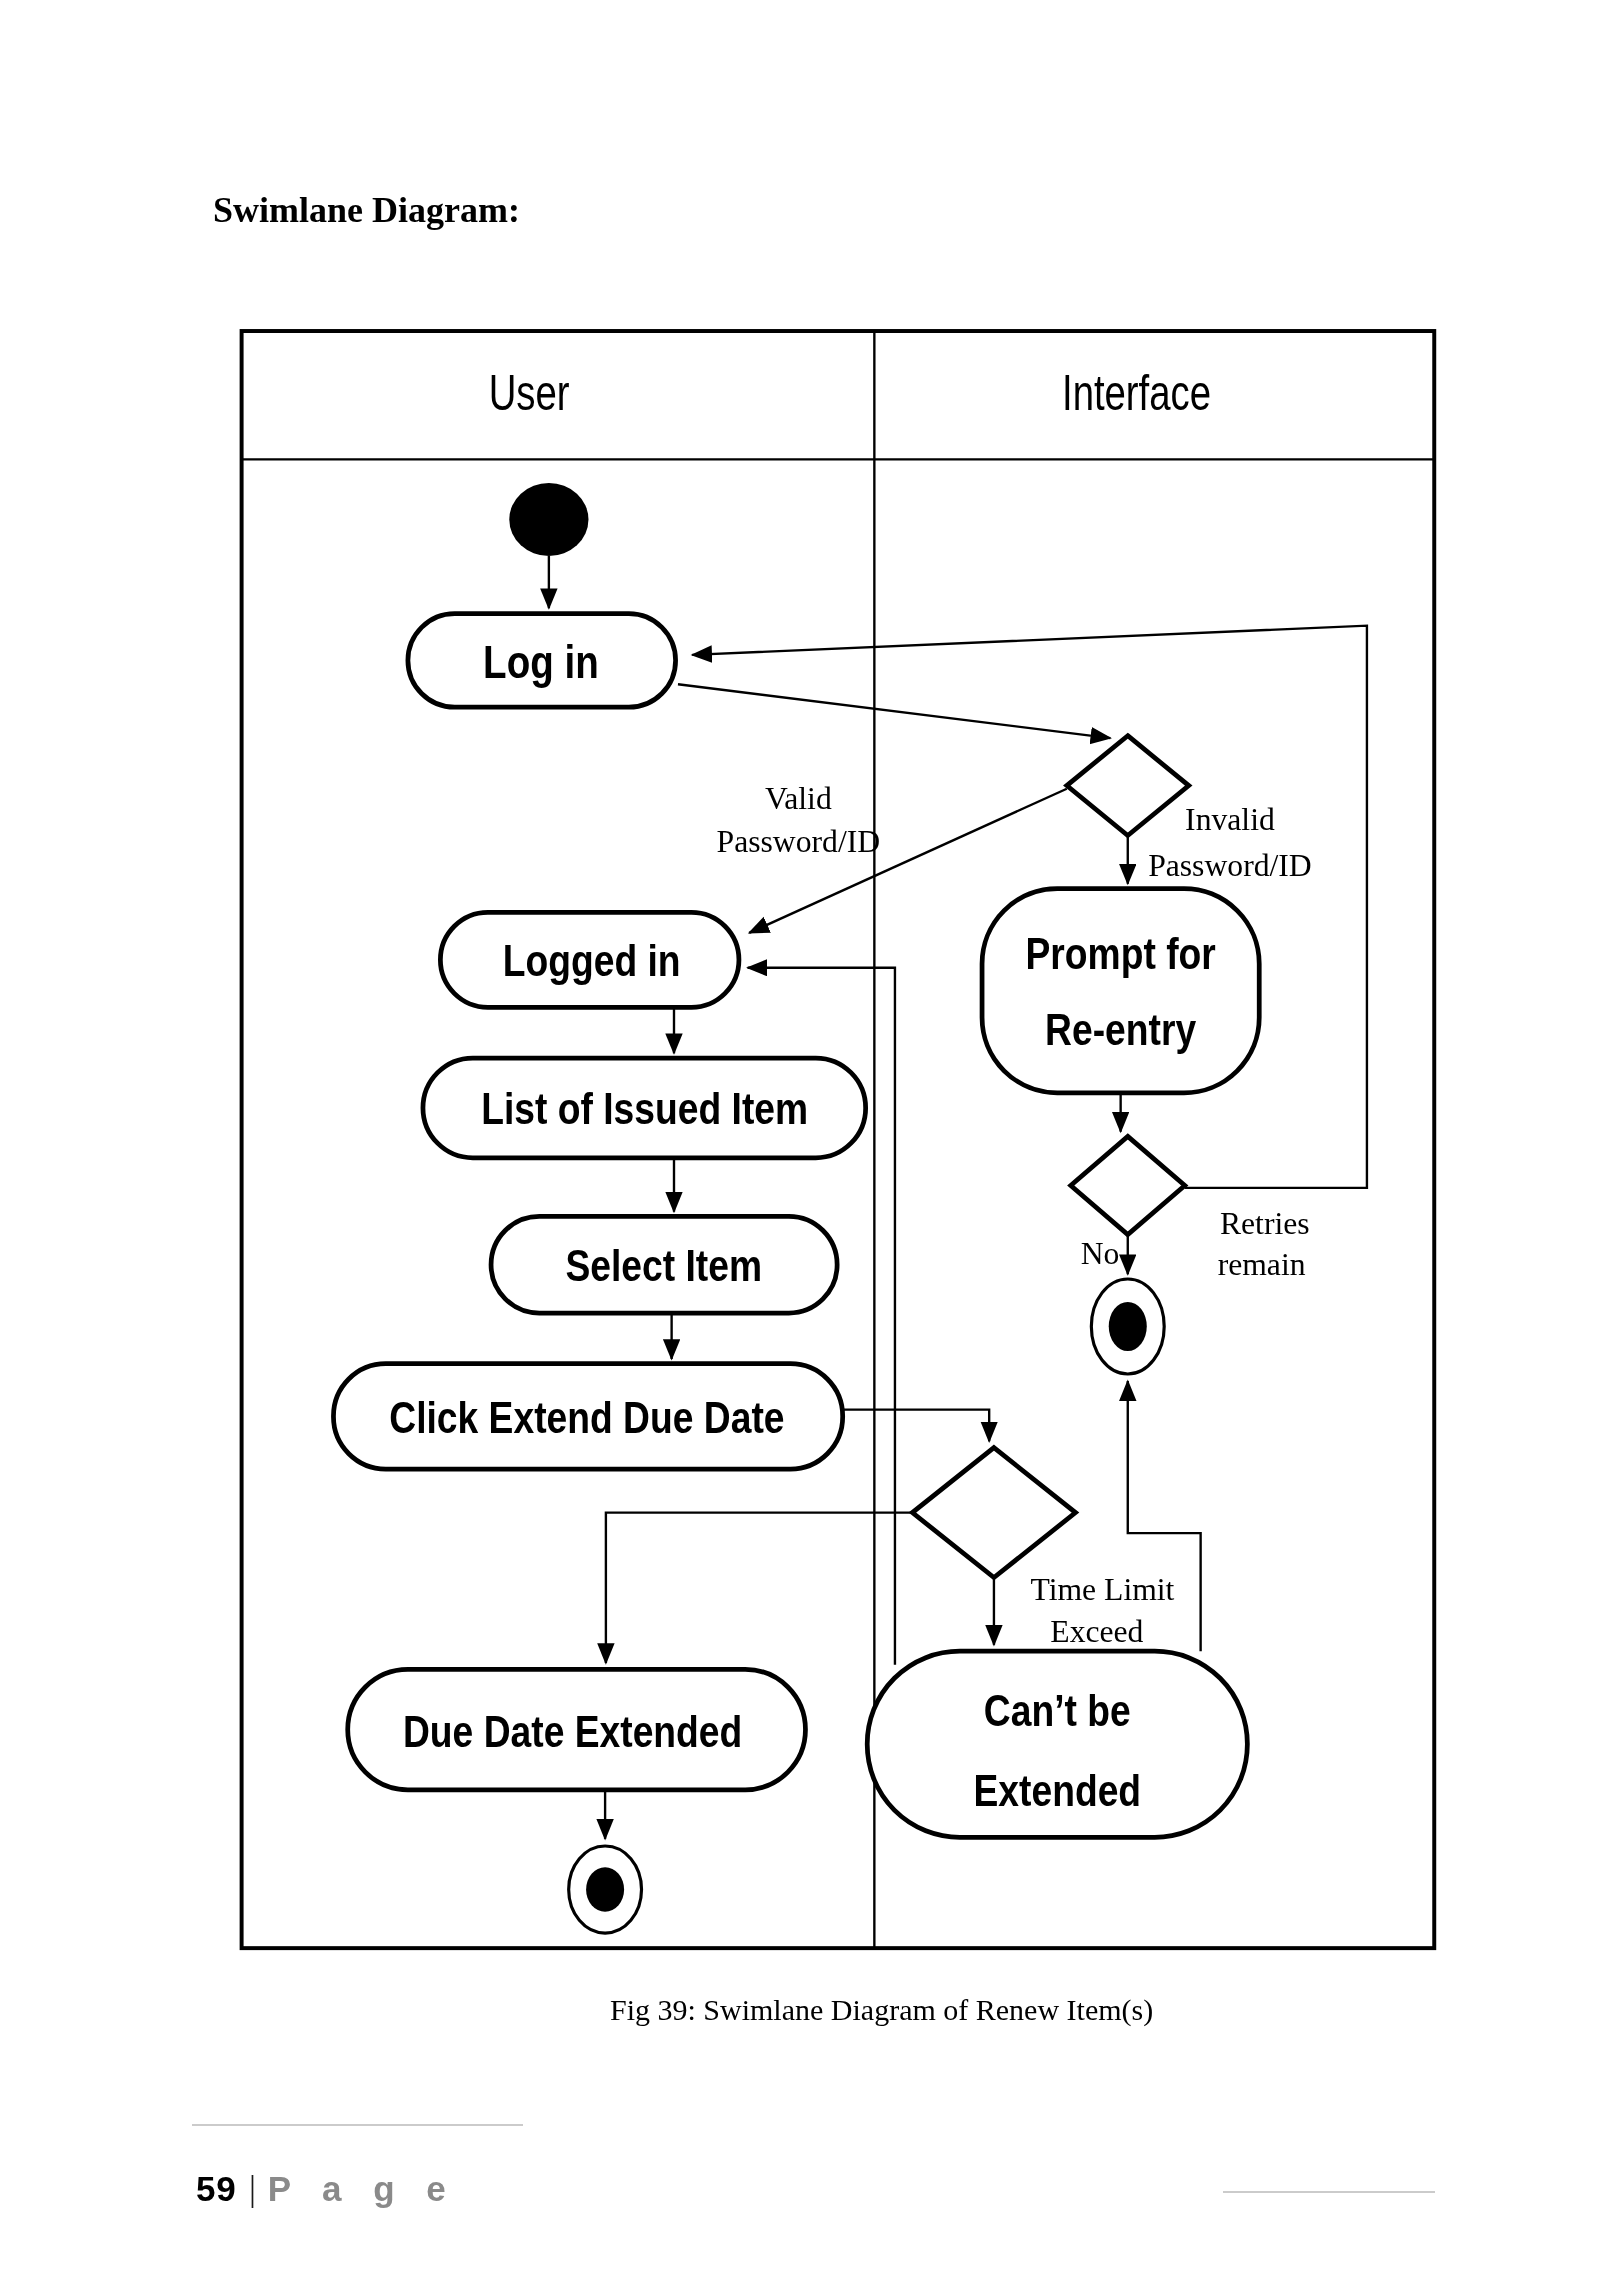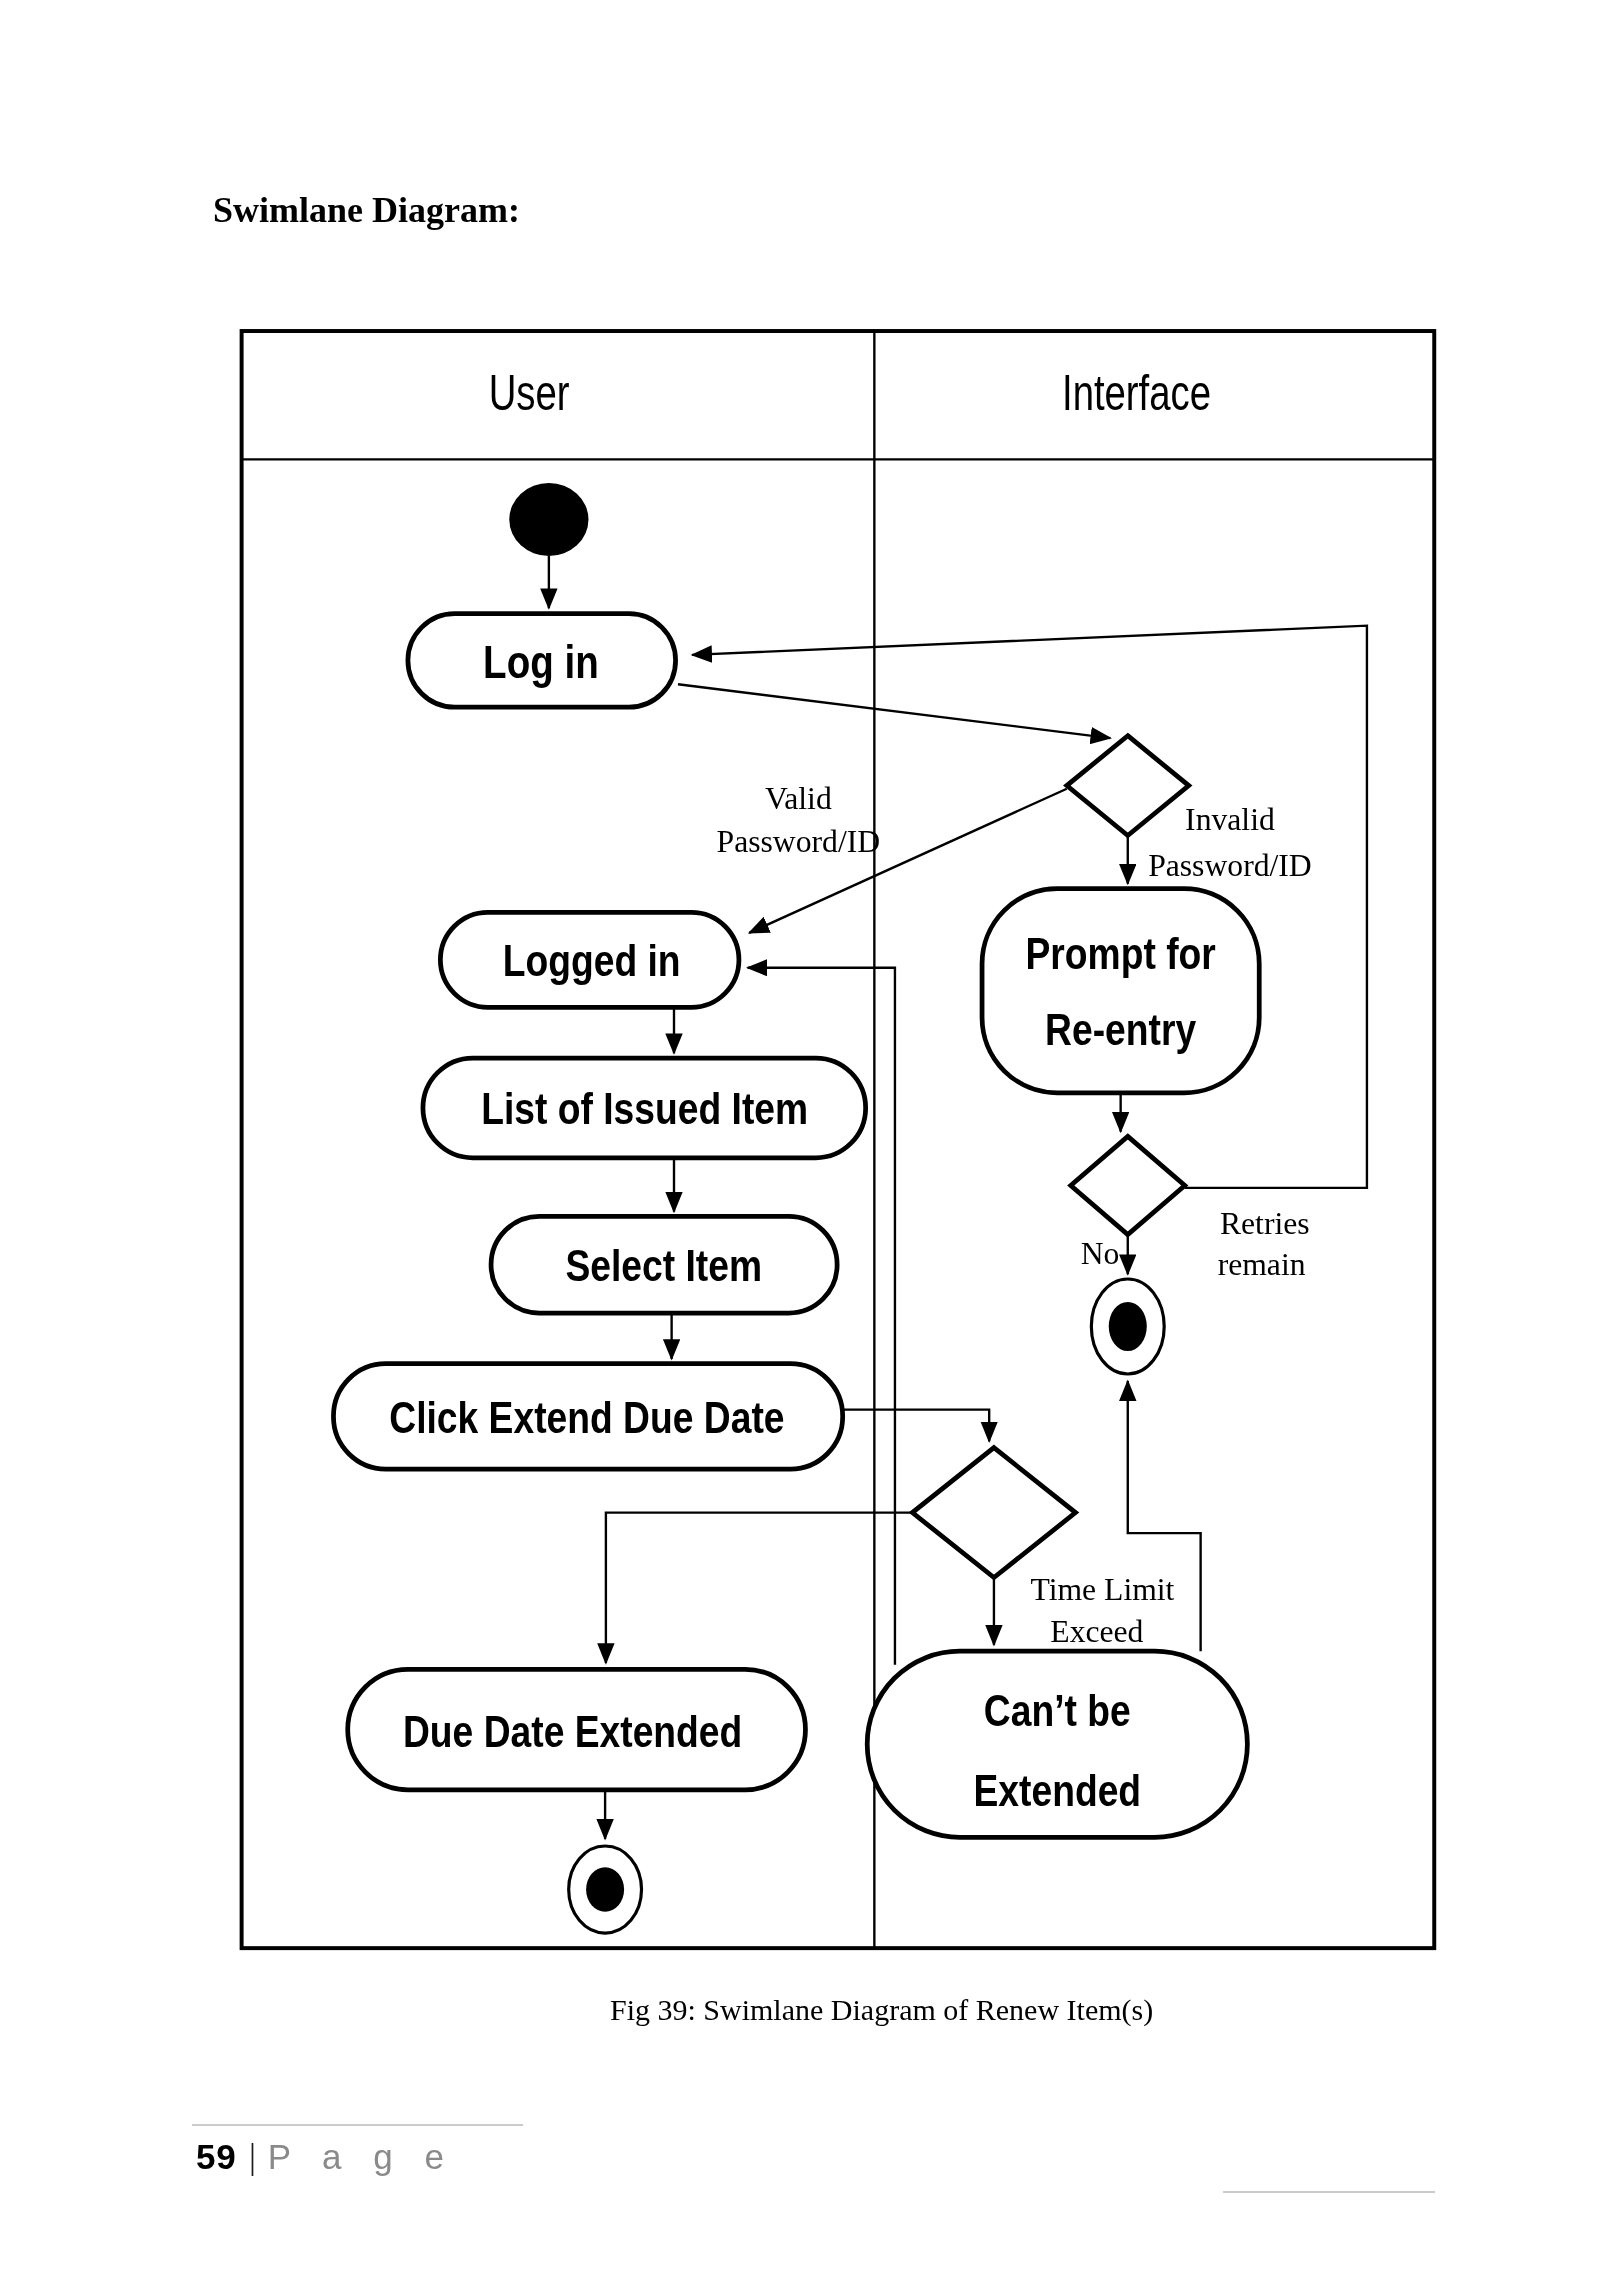--- a/index.html
+++ b/index.html
@@ -23,23 +23,23 @@
     font-family:"Liberation Serif", serif;
     white-space:nowrap;
   }
   .footer{
     position:absolute;left:196px;top:2137px;
     font-family:"Liberation Sans", sans-serif;
     font-size:35px;color:#000;
     display:flex;align-items:baseline;gap:11px;
     white-space:nowrap;
   }
-  .footer .num{font-weight:bold;letter-spacing:0.8px;}
+  .footer .num{font-weight:bold;letter-spacing:0.8px;margin-top:32px;}
   .footer .bar{font-weight:400;color:#1a1a1a;transform:scaleX(.6);}
-  .footer .pg{color:#8a8a8a;letter-spacing:11px;font-weight:400;}
+  .footer .pg{color:#8a8a8a;letter-spacing:11px;font-weight:700;}
   .rule{position:absolute;height:1.6px;background:#cbcbcb;}
   .rule-left{left:192px;top:2124px;width:331px;}
   .rule-right{left:1223px;top:2191px;width:212px;}
   svg text{fill:#000;}
   .nodelbl{font-family:"Liberation Sans", sans-serif;font-weight:bold;}
   .lanelbl{font-family:"Liberation Sans", sans-serif;font-weight:400;}
   .edgelbl{font-family:"Liberation Serif", serif;font-size:40px;}
 </style>
 </head>
 <body>

